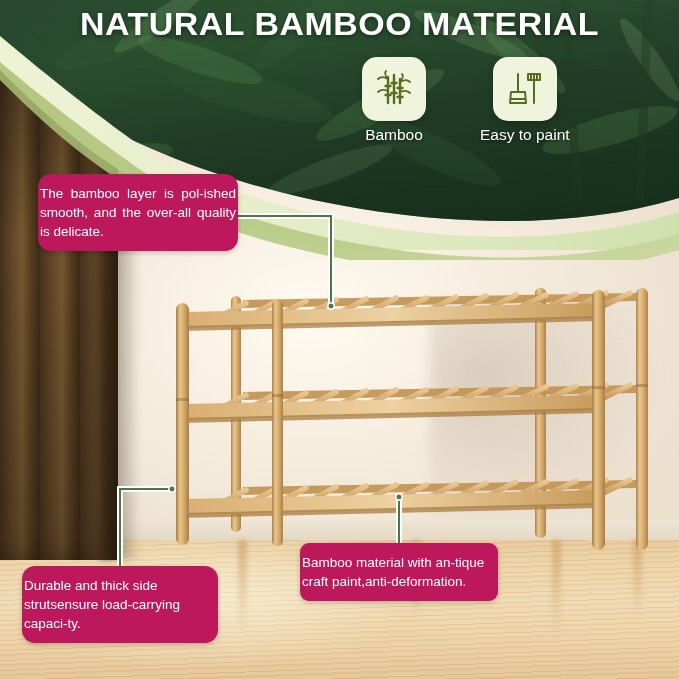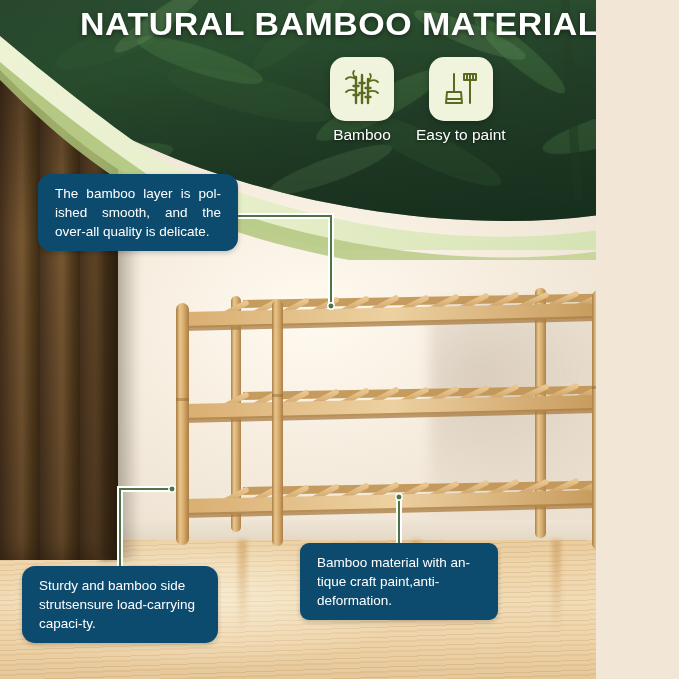--- a/index.html
+++ b/index.html
@@ -1,21 +1,21 @@
 <!DOCTYPE html>
 <html><head>
 <meta charset="utf-8">
 <style>
   html,body{margin:0;padding:0;}
   body{
     width:679px;height:679px;overflow:hidden;
     font-family:"Liberation Sans", sans-serif;
     background:#f2e6d6;
   }
-  .stage{position:relative;width:596px;height:679px;overflow:hidden;}
+  .stage{position:relative;width:679px;height:679px;overflow:hidden;}
 
   
   .room{position:absolute;inset:0;}
   .wall{
     position:absolute;left:0;top:0;width:679px;height:545px;
     background:
       radial-gradient(ellipse 420px 300px at 46% 58%, #fffaf0 0%, #f6eddf 45%, #ebdfce 100%);
   }
   .wall-shadow{
     position:absolute;left:430px;top:300px;width:250px;height:250px;
@@ -97,37 +97,37 @@
   .title{
     position:absolute;left:0;top:6px;width:679px;text-align:center;
     font-family:"Liberation Sans", sans-serif;
     font-weight:bold;font-size:32px;letter-spacing:.5px;color:#ffffff;
     text-shadow:0 2px 5px rgba(0,0,0,.45);
     transform:scaleX(1.06);transform-origin:center;
     white-space:nowrap;
   }
 
   .badges{position:absolute;left:330px;top:57px;width:345px;display:flex;gap:22px;}
-  .badge{display:flex;flex-direction:column;align-items:center;width:auto;}
+  .badge{display:flex;flex-direction:column;align-items:center;width:auto;margin-left:32px;}
   .badge-tile{
     width:64px;height:64px;border-radius:15px;
     background:#f0f4dd;
     display:flex;align-items:center;justify-content:center;
     box-shadow:0 2px 6px rgba(0,0,0,.25);
   }
   .badge-label{
     margin-top:5px;color:#ffffff;font-size:15.5px;font-weight:normal;
     text-shadow:0 1px 3px rgba(0,0,0,.6);white-space:nowrap;
   }
 
   
   .callout{
-    position:absolute;background:#0c4a6e;border-radius:13px;
+    position:absolute;background:#be185d;border-radius:13px;
     color:#ffffff;font-size:13.5px;line-height:1.42;
-    padding:10px 17px;box-sizing:border-box;
+    padding:10px 2px;box-sizing:border-box;
     box-shadow:0 2px 5px rgba(0,0,0,.2);
   }
   .c-topleft{left:38px;top:174px;width:200px;text-align:justify;}
   .c-botleft{left:22px;top:566px;width:196px;}
   .c-botright{left:300px;top:543px;width:198px;border-radius:9px;}
 
   .leader{position:absolute;pointer-events:none;}
 </style>
 </head>
 <body>
@@ -373,17 +373,17 @@
 
     <g fill="none" stroke-linecap="round">
       <path d="M399,548 L399,497" stroke="#ffffff" stroke-width="6"></path>
       <path d="M399,548 L399,497" stroke="#4e7545" stroke-width="2"></path>
       <circle cx="399" cy="497" r="3.2" fill="#4e7545" stroke="#ffffff" stroke-width="1.4"></circle>
     </g>
   </svg>
 
   <div class="callout c-topleft">The bamboo layer is pol-ished smooth, and the over-all quality is delicate.</div>
 
-  <div class="callout c-botleft">Sturdy and bamboo side strutsensure load-carrying capaci-ty.</div>
+  <div class="callout c-botleft">Durable and thick side strutsensure load-carrying capaci-ty.</div>
 
   <div class="callout c-botright">Bamboo material with an-tique craft paint,anti-deformation.</div>
 
 </div>
 
 </body></html>

